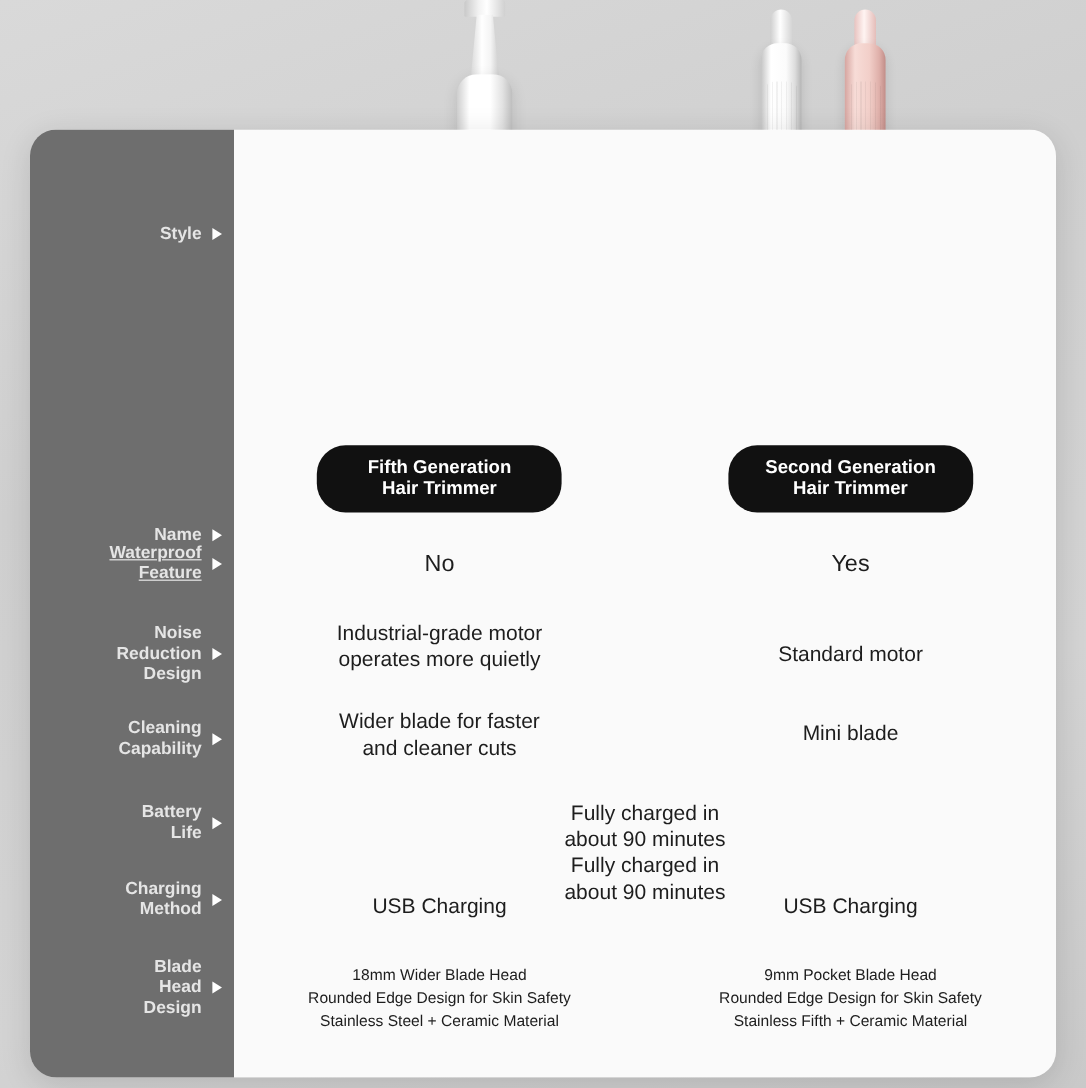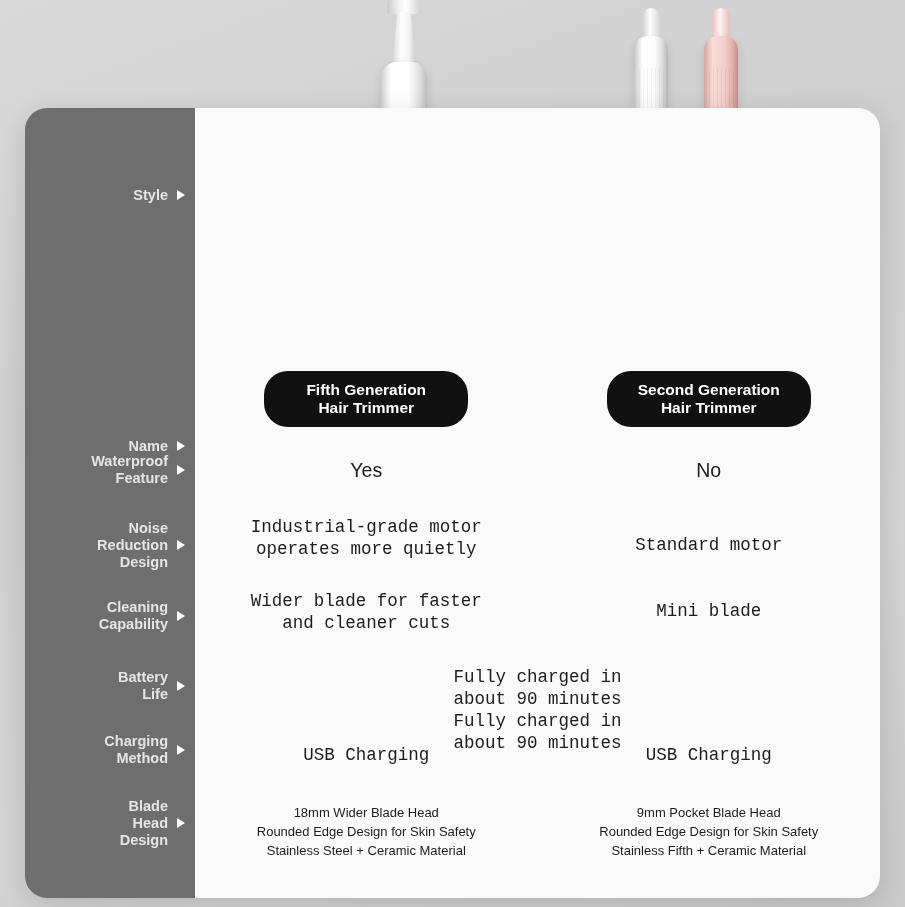--- a/index.html
+++ b/index.html
@@ -198,21 +198,20 @@
 
   .val-lg {
     font-size: 19.5px;
     line-height: 24px;
     white-space: pre-line;
   }
   .val-md {
     font-size: 17.5px;
     line-height: 22px;
     white-space: pre-line;
-    font-family: Liberation Mono, monospace;
   }
   .val-sm {
     font-size: 13px;
     line-height: 19px;
     white-space: pre-line;
   }
 </style>
 </head>
 <body>
 
@@ -261,21 +260,21 @@
     <div class="lrow" style="top:75px; height:24px;">
       <span class="ltext">Style</span>
       <span class="arrow"></span>
     </div>
 
     <div class="lrow" style="top:280px; height:24px;margin-top:46px;">
       <span class="ltext">Name</span>
       <span class="arrow"></span>
     </div>
 
-    <div class="lrow" style="top:342px; height:40px;">
+    <div class="lrow" style="top:342px; height:40px;text-decoration:underline;">
       <span class="ltext">Waterproof
 Feature</span>
       <span class="arrow"></span>
     </div>
 
     <div class="lrow" style="top:408px; height:58px;">
       <span class="ltext">Noise
 Reduction
 Design</span>
       <span class="arrow"></span>
@@ -315,22 +314,22 @@
         <span class="pill">Fifth Generation
 Hair Trimmer</span>
       </div>
       <div class="cell">
         <span class="pill">Second Generation
 Hair Trimmer</span>
       </div>
     </div>
 
     <div class="crow" style="top:350px;">
+      <div class="cell val-lg">No</div>
       <div class="cell val-lg">Yes</div>
-      <div class="cell val-lg">No</div>
     </div>
 
     <div class="crow" style="top:408px;">
       <div class="cell val-md">Industrial-grade motor
 operates more quietly</div>
       <div class="cell val-md" style="padding-top:18px;">Standard motor</div>
     </div>
 
     <div class="crow" style="top:482px;justify-content:flex-end;">
       <div class="cell val-md">Wider blade for faster

